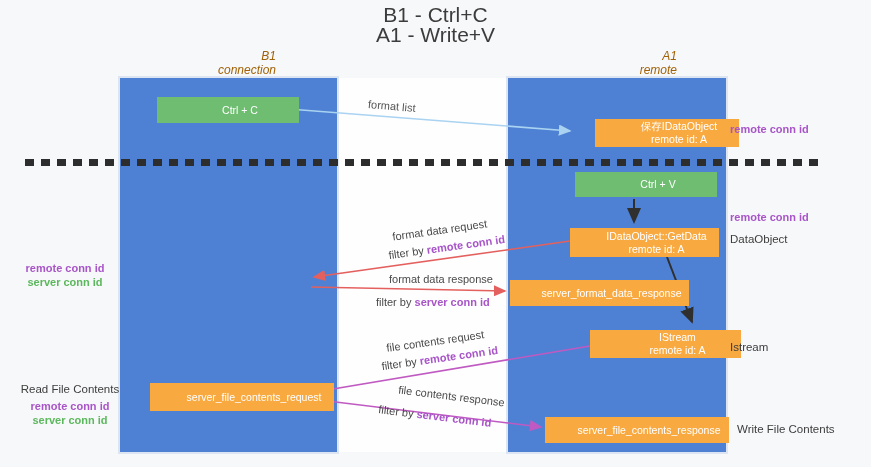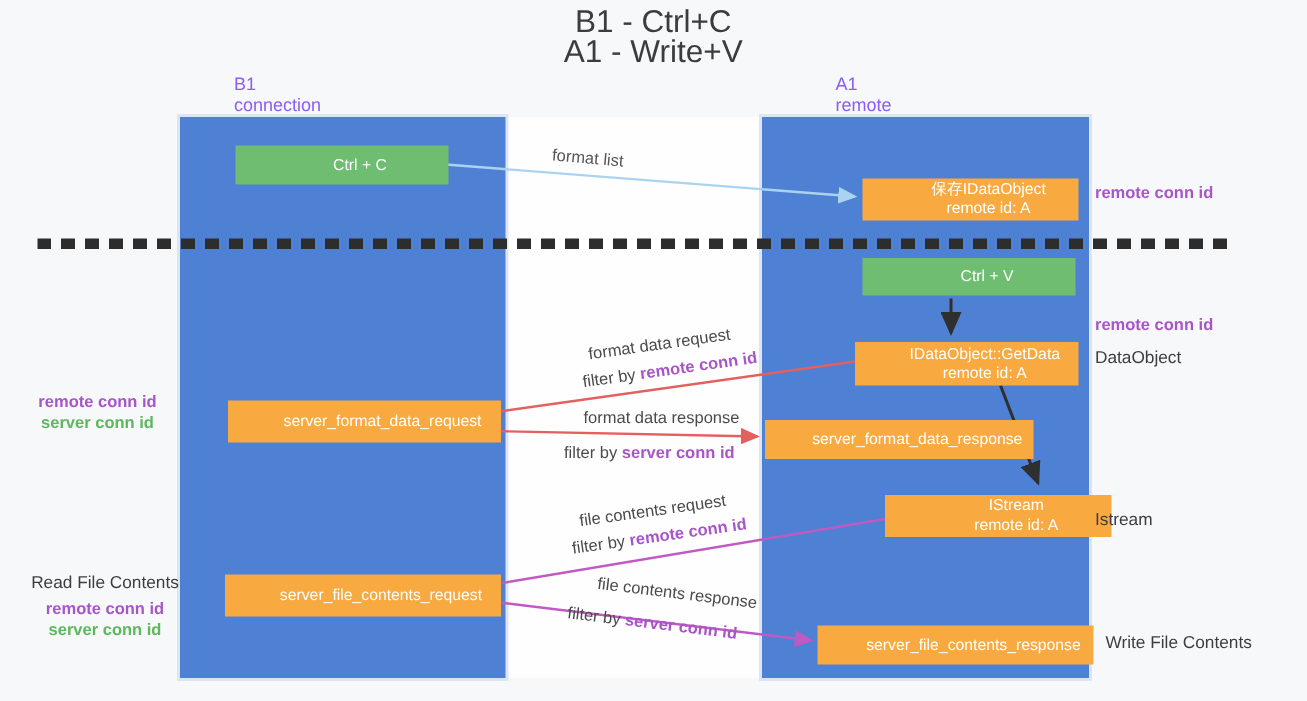--- a/index.html
+++ b/index.html
@@ -1,38 +1,38 @@
 <!DOCTYPE html>
 <html><head>
 <meta charset="utf-8">
 <style>
   html,body{margin:0;padding:0;background:#f7f8fa;}
   .canvas{position:relative;width:871px;height:467px;background:#f7f8fa;
     font-family:"Liberation Sans",sans-serif;overflow:hidden;}
   .title{position:absolute;top:5px;left:0;width:871px;text-align:center;
     font-size:21px;color:#3c3c3c;line-height:20px;}
-  .lane-header{position:absolute;top:49px;width:120px;text-align:left;
-    font-size:12px;color:#8b5cf6;line-height:14px;}
+  .lane-header{position:absolute;top:49px;width:120px;text-align:right;
+    font-size:12px;color:#a16207;line-height:14px;font-style:italic;}
   #hdr-left{left:156px}
   #hdr-right{left:557px}
   .band{position:absolute;left:337px;top:78px;width:171px;height:374px;background:#fefefe;z-index:1;}
   .lane{position:absolute;top:78px;height:374px;background:#4e81d3;z-index:2;
     box-shadow:0 0 0 2px #dde4f2;}
   #lane-left{left:120px;width:217px;}
   #lane-right{left:508px;width:218px;}
   .dashes{position:absolute;left:25px;top:159px;width:798px;height:7px;z-index:6;
     background:repeating-linear-gradient(90deg,#2d2d2d 0 9px,transparent 9px 16px);}
   svg.arrows{position:absolute;left:0;top:0;z-index:3;pointer-events:none;}
   .node{position:absolute;z-index:4;display:flex;flex-direction:column;align-items:center;
     justify-content:center;color:#fff;font-size:10.5px;text-align:center;line-height:13px;
     white-space:nowrap;padding-left:24px;}
   .green{background:#6fbd71;}
   .orange{background:#f8a940;}
   #n-ctrlc{left:157px;top:97px;width:118px;height:26px;}
-  #n-save{left:575px;top:119px;width:120px;height:28px;}
+  #n-save{left:595px;top:119px;width:120px;height:28px;}
   #n-ctrlv{left:575px;top:172px;width:118px;height:25px;}
   #n-getdata{left:570px;top:228px;width:125px;height:29px;text-align:right;}
   #n-sfdreq{left:152px;top:267px;width:158px;height:28px;}
   #n-sfdresp{left:510px;top:280px;width:155px;height:26px;}
   #n-istream{left:590px;top:330px;width:127px;height:28px;}
   #n-sfcreq{left:150px;top:383px;width:160px;height:28px;}
   #n-sfcresp{left:545px;top:417px;width:160px;height:26px;}
   .msg{position:absolute;z-index:5;font-size:11px;color:#4a4a4a;white-space:nowrap;}
   .tilt-up{transform:rotate(-8deg);}
   .tilt-down{transform:rotate(7deg);}
@@ -116,23 +116,20 @@
     <div>保存IDataObject</div>
     <div>remote id: A</div>
   </div>
   <div class="node green" id="n-ctrlv">
     <div>Ctrl + V</div>
   </div>
   <div class="node orange" id="n-getdata">
     <div>IDataObject::GetData</div>
     <div>remote id: A</div>
   </div>
-  <div class="node orange" id="n-sfdreq">
-    <div>server_format_data_request</div>
-  </div>
   <div class="node orange" id="n-sfdresp">
     <div>server_format_data_response</div>
   </div>
   <div class="node orange" id="n-istream">
     <div>IStream</div>
     <div>remote id: A</div>
   </div>
   <div class="node orange" id="n-sfcresp">
     <div>server_file_contents_response</div>
   </div>

